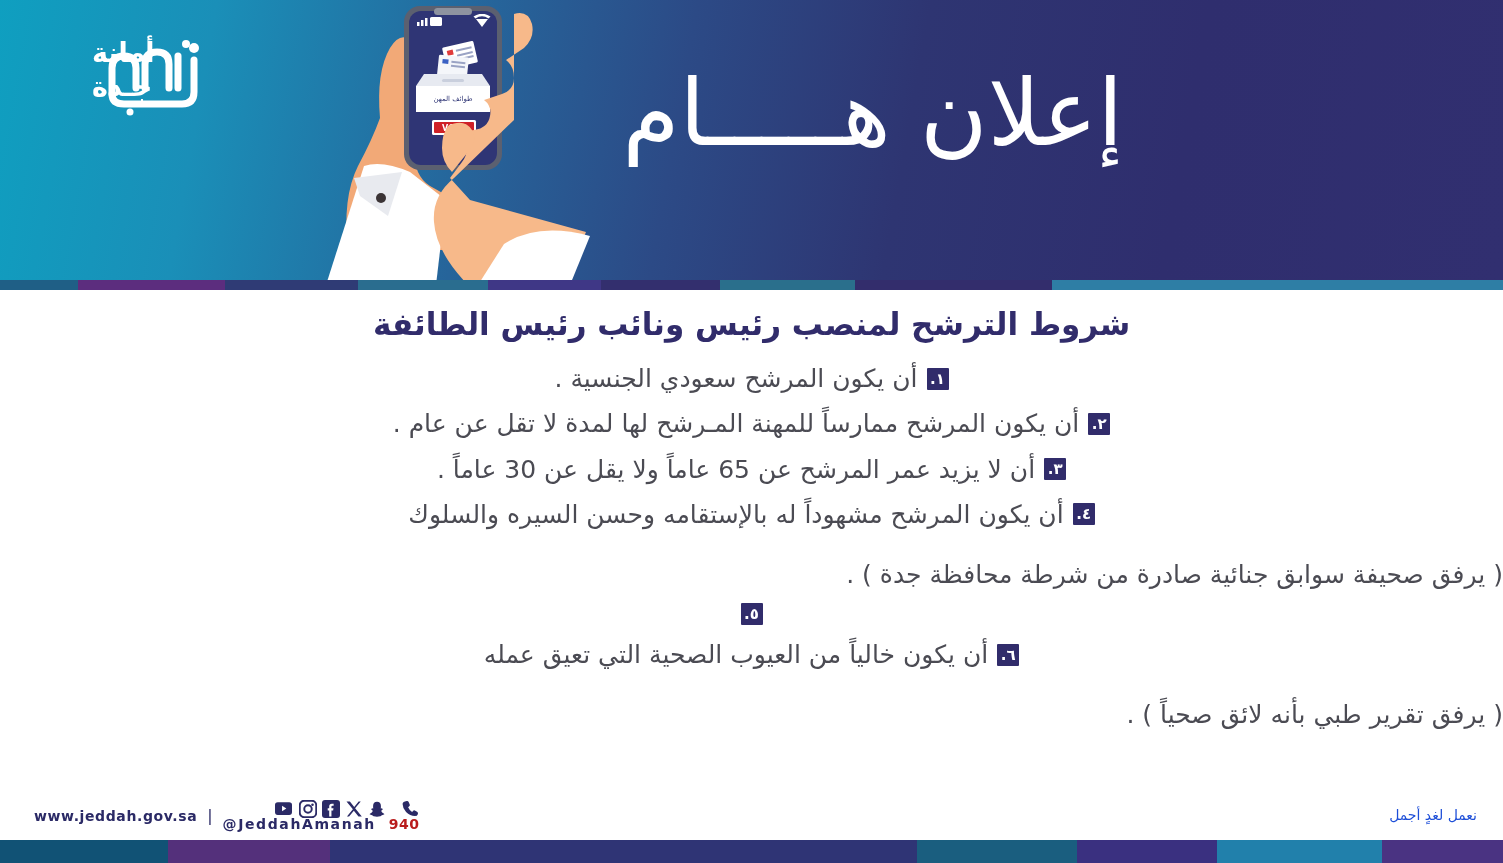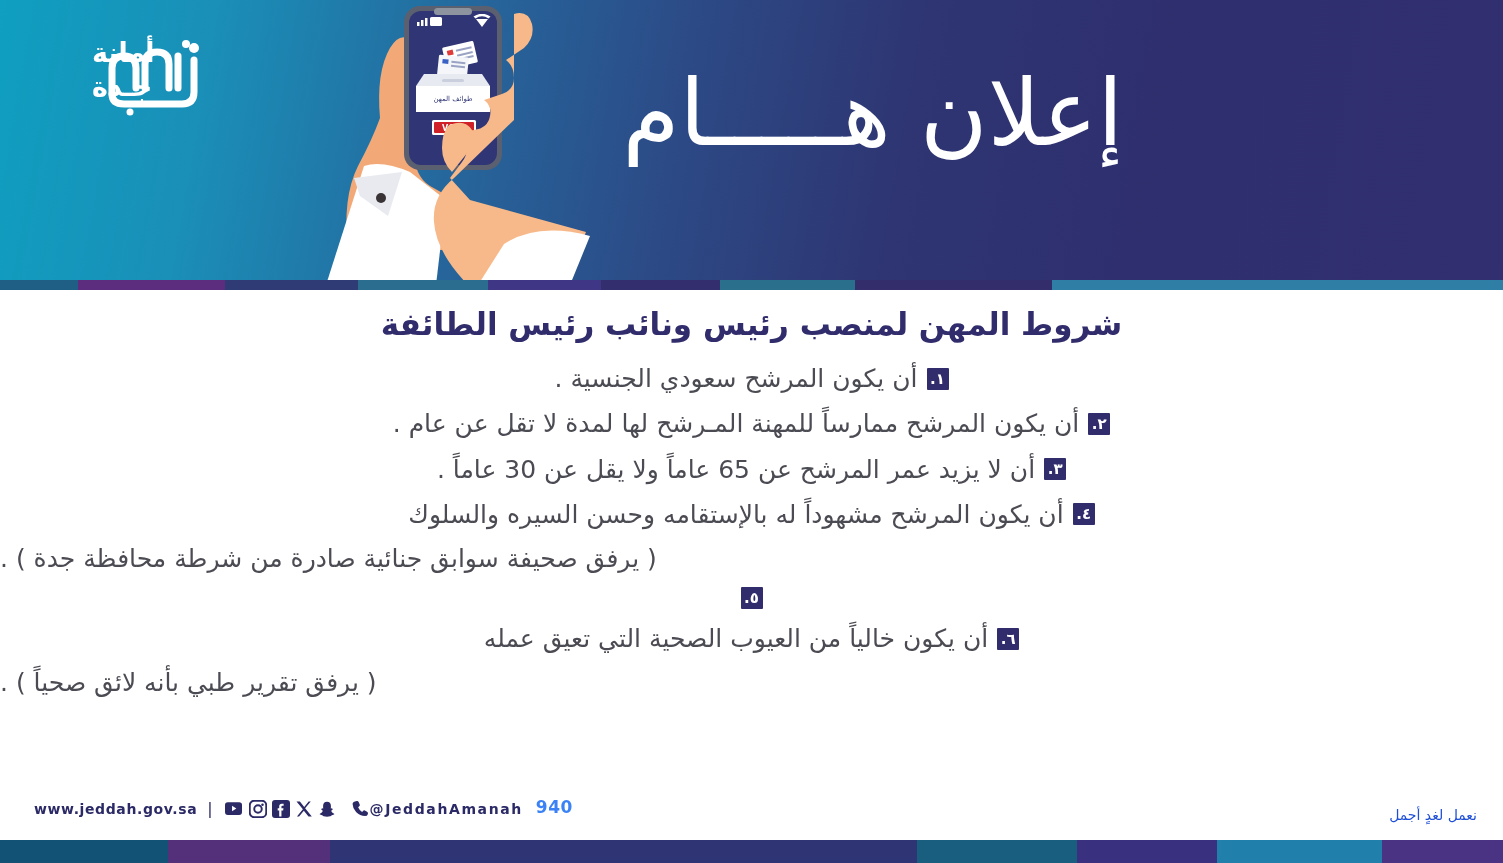--- a/index.html
+++ b/index.html
@@ -55,41 +55,41 @@
     background:#312c6b; color:#ffffff;
     width:22px; height:22px; min-width:22px;
     font-size:15px; line-height:22px; text-align:center;
     font-weight:600; border-radius:1px;
   }
   .txt {
     color:#4b4b53; font-size:25px; direction:rtl; white-space:nowrap;
     line-height:1.25;
   }
   .subrow {
-    color:#4b4b53; font-size:25px; direction:rtl; text-align:left;
-    padding:7px 0; white-space:nowrap;
+    color:#4b4b53; font-size:25px; direction:rtl; text-align:right;
+    padding:7px 0; white-space:nowrap;margin-top:16px;
   }
 
   
   .footer {
     position:absolute; left:0; top:795px; width:1503px; height:45px;
     background:#ffffff;
   }
   .f-left {
     position:absolute; left:26px; top:4px;
     display:flex; align-items:center; gap:10px;
   }
   .url { color:#2b2a66; font-size:14px; font-weight:bold; letter-spacing:.6px;margin-left:8px; }
   .pipe { color:#2b2a66; font-size:16px; }
-  .social { display:flex; flex-direction:row; align-items:flex-start; }
+  .social { display:flex; flex-direction:column; align-items:flex-end; }
   .icons { display:flex; align-items:center; gap:5px; }
   .icons svg { display:block; }
   .handle-row { display:flex; align-items:flex-end; gap:13px; margin-top:-2px; }
   .handle { color:#2b2a66; font-size:14px; font-weight:bold; letter-spacing:1.6px; }
-  .tel { color:#3b82f6; font-size:17px; font-weight:bold; letter-spacing:.5px; }
+  .tel { color:#b91c1c; font-size:14px; font-weight:bold; letter-spacing:.5px; }
   .slogan {
     position:absolute; right:26px; top:12px;
     color:#1d4ed8; font-size:14px; direction:rtl; font-weight:500;
   }
 
   
   .botstrip { position:absolute; left:0; top:840px; width:1503px; height:23px; display:flex; }
   .botstrip i { display:block; height:100%; }
 </style>
 </head>
@@ -196,21 +196,21 @@
     <i style="background: rgb(47, 59, 117); width: 133px;"></i>
     <i style="background: rgb(42, 109, 143); width: 130px;"></i>
     <i style="background: rgb(63, 55, 134); width: 113px;"></i>
     <i style="background: rgb(51, 47, 110); width: 119px;"></i>
     <i style="background: rgb(42, 111, 140); width: 135px;"></i>
     <i style="background: rgb(51, 45, 108); width: 197px;"></i>
     <i style="background: rgb(46, 126, 165); width: 451px;"></i>
   </div>
 
 <div class="content">
-  <div class="sec-title">شروط المهن لمنصب رئيس ونائب رئيس الطائفة</div>
+  <div class="sec-title">شروط الترشح لمنصب رئيس ونائب رئيس الطائفة</div>
   <div class="list" id="req-list">
       <div class="row">
         <span class="num">١.</span>
         <span class="txt">أن يكون المرشح سعودي الجنسية .</span>
       </div>
       <div class="row">
         <span class="num">٢.</span>
         <span class="txt">أن يكون المرشح ممارساً للمهنة المـرشح لها لمدة لا تقل عن عام .</span>
       </div>
       <div class="row">

